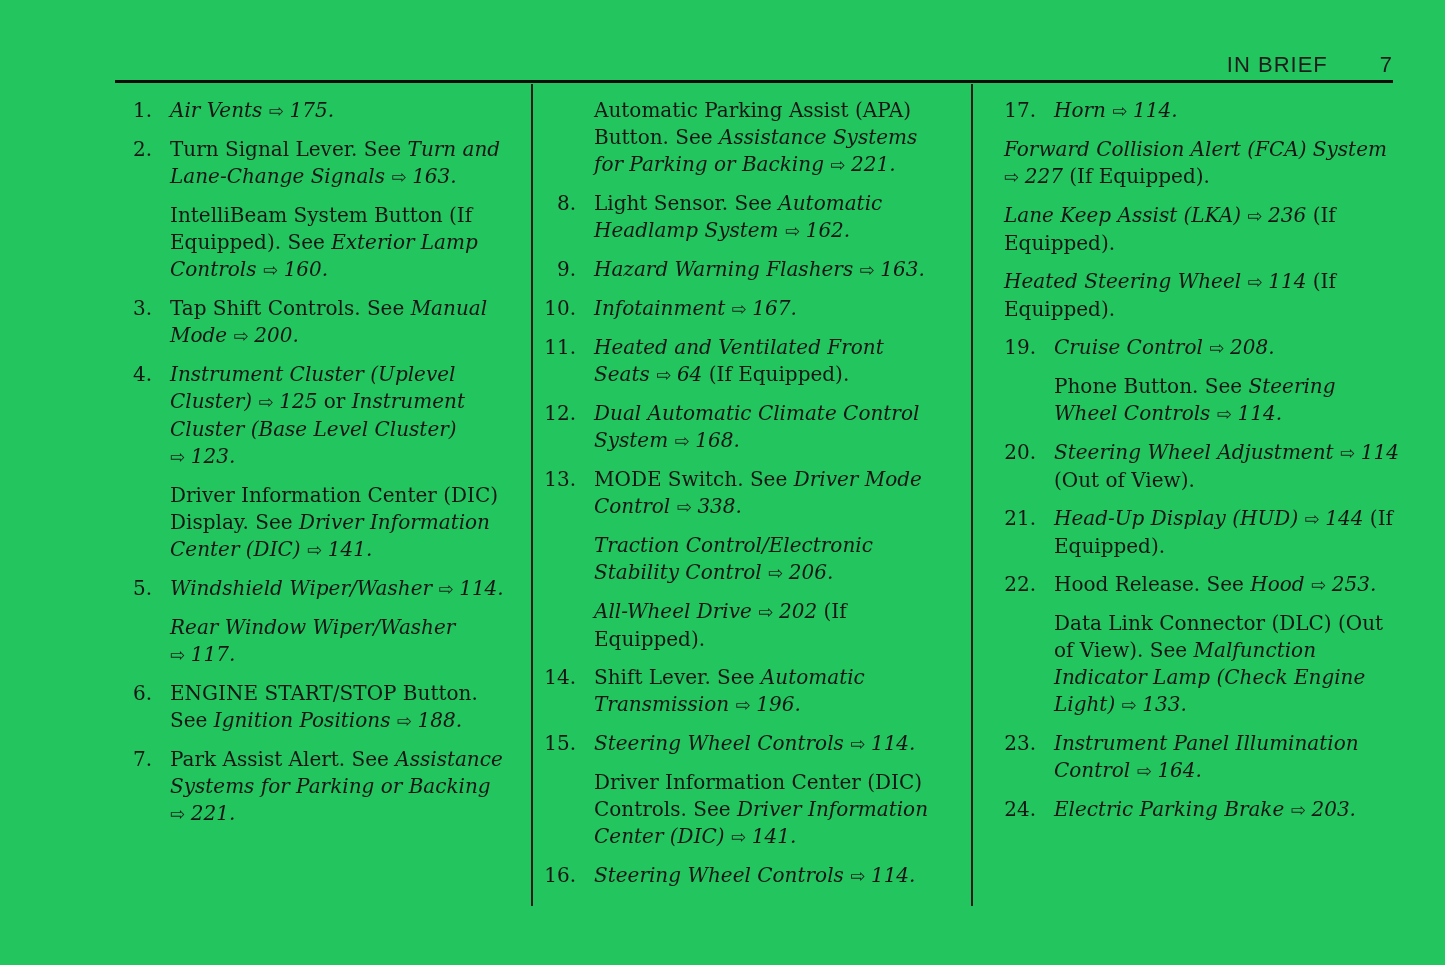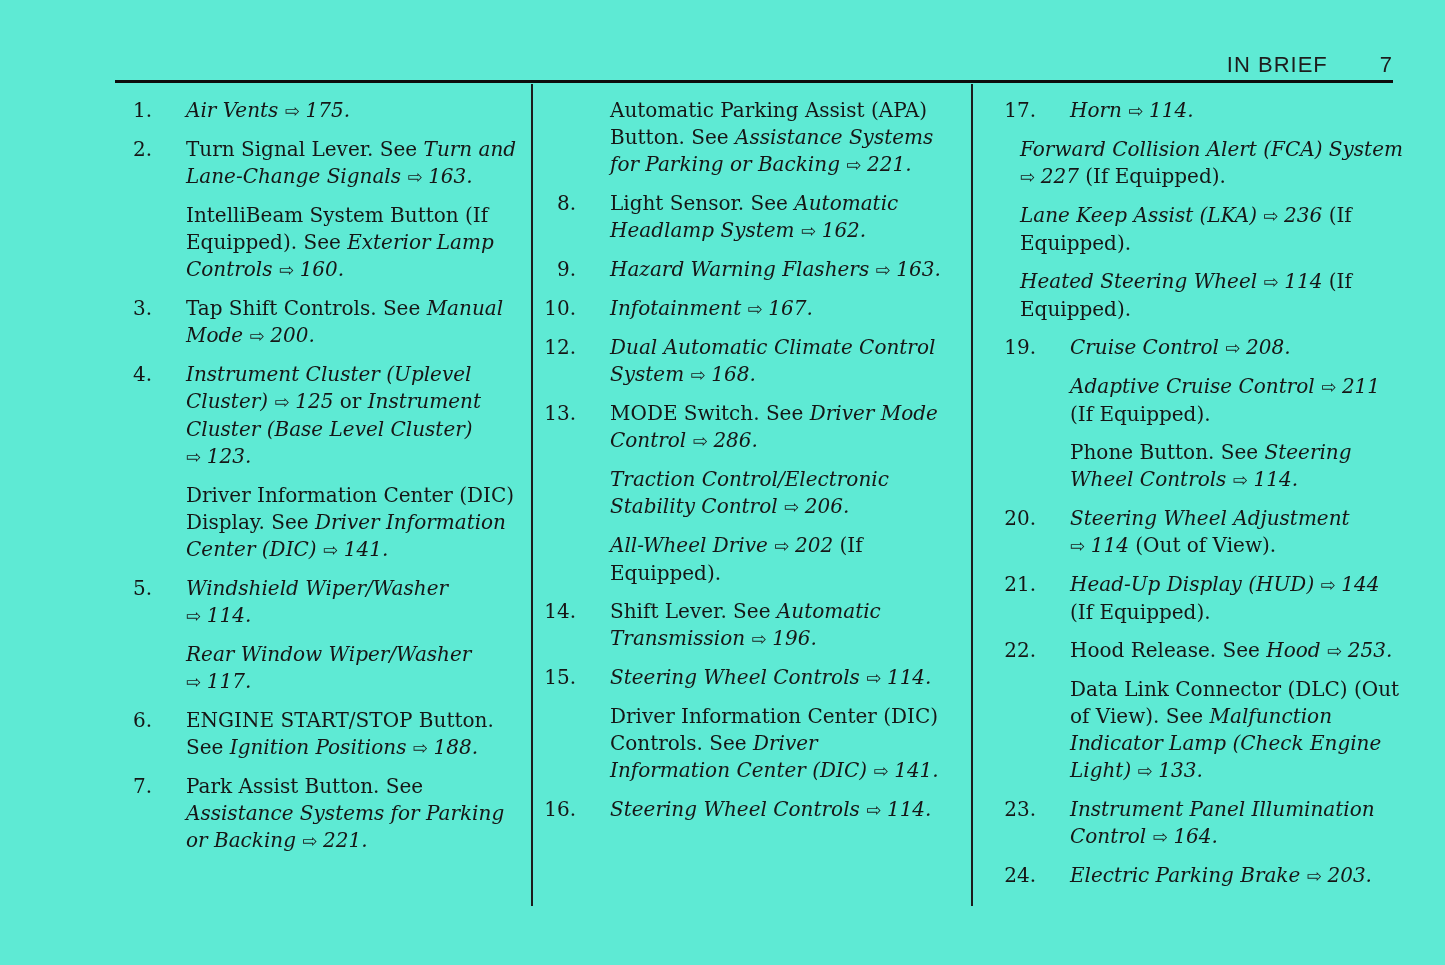--- a/index.html
+++ b/index.html
@@ -1,19 +1,19 @@
 <!DOCTYPE html>
 <html><head>
 <meta charset="utf-8">
 <style>
   html,body{margin:0;padding:0;background:#ffffff;}
   .page{
     position:relative;
     width:1445px;height:965px;
-    background:#5eead4;
+    background:#22c55e;
     font-family:"DejaVu Serif", serif;
     color:#161616;
     overflow:hidden;
   }
   
   .header{
     position:absolute;top:54px;left:115px;width:1278px;
     display:flex;justify-content:flex-end;align-items:baseline;gap:52px;
     font-family:"Liberation Sans", sans-serif;
     font-size:22px;line-height:22px;color:#1d1d1d;letter-spacing:1px;
@@ -35,21 +35,21 @@
   .vsep-2{left:971px;}
   
   .item{display:flex;}
   .num{
     flex:0 0 50px;box-sizing:border-box;
     text-align:right;padding-right:18px;
     font-size:20px;line-height:27px;
   }
   .body{flex:1 1 auto;min-width:0;}
   .para{
-    margin:0 0 11px 16px;
+    margin:0 0 11px 0;
     font-size:20px;line-height:27px;
   }
   .i{font-style:italic;}
   .r{font-style:normal;}
   .ref{white-space:nowrap;font-style:italic;}
   .arrow{
     font-family:"DejaVu Sans", sans-serif;
     font-style:normal;
     font-size:0.88em;
     margin-right:6px;
@@ -102,21 +102,21 @@
       </div>
       <div class="item">
         <div class="num">6.</div>
         <div class="body">
           <p class="para"><span class="r">ENGINE START/STOP Button. See </span><span class="i">Ignition Positions </span><span class="ref"><span class="arrow">⇨</span><span class="i">188.</span></span></p>
         </div>
       </div>
       <div class="item">
         <div class="num">7.</div>
         <div class="body">
-          <p class="para"><span class="r">Park Assist Button. See </span><span class="i">Assistance Systems for Parking or Backing </span><span class="ref"><span class="arrow">⇨</span><span class="i">221.</span></span></p>
+          <p class="para"><span class="r">Park Assist Alert. See </span><span class="i">Assistance Systems for Parking or Backing </span><span class="ref"><span class="arrow">⇨</span><span class="i">221.</span></span></p>
         </div>
       </div>
     </section>
   <div class="vsep vsep-1"></div>
   <section class="col col-2">
       <div class="item">
         <div class="num"></div>
         <div class="body">
           <p class="para"><span class="r">Automatic Parking Assist (APA) Button. See </span><span class="i">Assistance Systems for Parking or Backing </span><span class="ref"><span class="arrow">⇨</span><span class="i">221.</span></span></p>
         </div>
@@ -133,29 +133,35 @@
           <p class="para"><span class="i">Hazard Warning Flashers </span><span class="ref"><span class="arrow">⇨</span><span class="i">163.</span></span></p>
         </div>
       </div>
       <div class="item">
         <div class="num">10.</div>
         <div class="body">
           <p class="para"><span class="i">Infotainment </span><span class="ref"><span class="arrow">⇨</span><span class="i">167.</span></span></p>
         </div>
       </div>
       <div class="item">
+        <div class="num">11.</div>
+        <div class="body">
+          <p class="para"><span class="i">Heated and Ventilated Front Seats </span><span class="ref"><span class="arrow">⇨</span><span class="i">64</span></span><span class="r"> (If Equipped).</span></p>
+        </div>
+      </div>
+      <div class="item">
         <div class="num">12.</div>
         <div class="body">
           <p class="para"><span class="i">Dual Automatic Climate Control System </span><span class="ref"><span class="arrow">⇨</span><span class="i">168.</span></span></p>
         </div>
       </div>
       <div class="item">
         <div class="num">13.</div>
         <div class="body">
-          <p class="para"><span class="r">MODE Switch. See </span><span class="i">Driver Mode Control </span><span class="ref"><span class="arrow">⇨</span><span class="i">286.</span></span></p>
+          <p class="para"><span class="r">MODE Switch. See </span><span class="i">Driver Mode Control </span><span class="ref"><span class="arrow">⇨</span><span class="i">338.</span></span></p>
           <p class="para"><span class="i">Traction Control/Electronic Stability Control </span><span class="ref"><span class="arrow">⇨</span><span class="i">206.</span></span></p>
           <p class="para"><span class="i">All-Wheel Drive </span><span class="ref"><span class="arrow">⇨</span><span class="i">202</span></span><span class="r"> (If Equipped).</span></p>
         </div>
       </div>
       <div class="item">
         <div class="num">14.</div>
         <div class="body">
           <p class="para"><span class="r">Shift Lever. See </span><span class="i">Automatic Transmission </span><span class="ref"><span class="arrow">⇨</span><span class="i">196.</span></span></p>
         </div>
       </div>
@@ -185,21 +191,20 @@
         <div class="body">
           <p class="para"><span class="i">Forward Collision Alert (FCA) System </span><span class="ref"><span class="arrow">⇨</span><span class="i">227</span></span><span class="r"> (If Equipped).</span></p>
           <p class="para"><span class="i">Lane Keep Assist (LKA) </span><span class="ref"><span class="arrow">⇨</span><span class="i">236</span></span><span class="r"> (If Equipped).</span></p>
           <p class="para"><span class="i">Heated Steering Wheel </span><span class="ref"><span class="arrow">⇨</span><span class="i">114</span></span><span class="r"> (If Equipped).</span></p>
         </div>
       </div>
       <div class="item">
         <div class="num">19.</div>
         <div class="body">
           <p class="para"><span class="i">Cruise Control </span><span class="ref"><span class="arrow">⇨</span><span class="i">208.</span></span></p>
-          <p class="para"><span class="i">Adaptive Cruise Control </span><span class="ref"><span class="arrow">⇨</span><span class="i">211</span></span><span class="r"> (If Equipped).</span></p>
           <p class="para"><span class="r">Phone Button. See </span><span class="i">Steering Wheel Controls </span><span class="ref"><span class="arrow">⇨</span><span class="i">114.</span></span></p>
         </div>
       </div>
       <div class="item">
         <div class="num">20.</div>
         <div class="body">
           <p class="para"><span class="i">Steering Wheel Adjustment </span><span class="ref"><span class="arrow">⇨</span><span class="i">114</span></span><span class="r"> (Out of View).</span></p>
         </div>
       </div>
       <div class="item">

